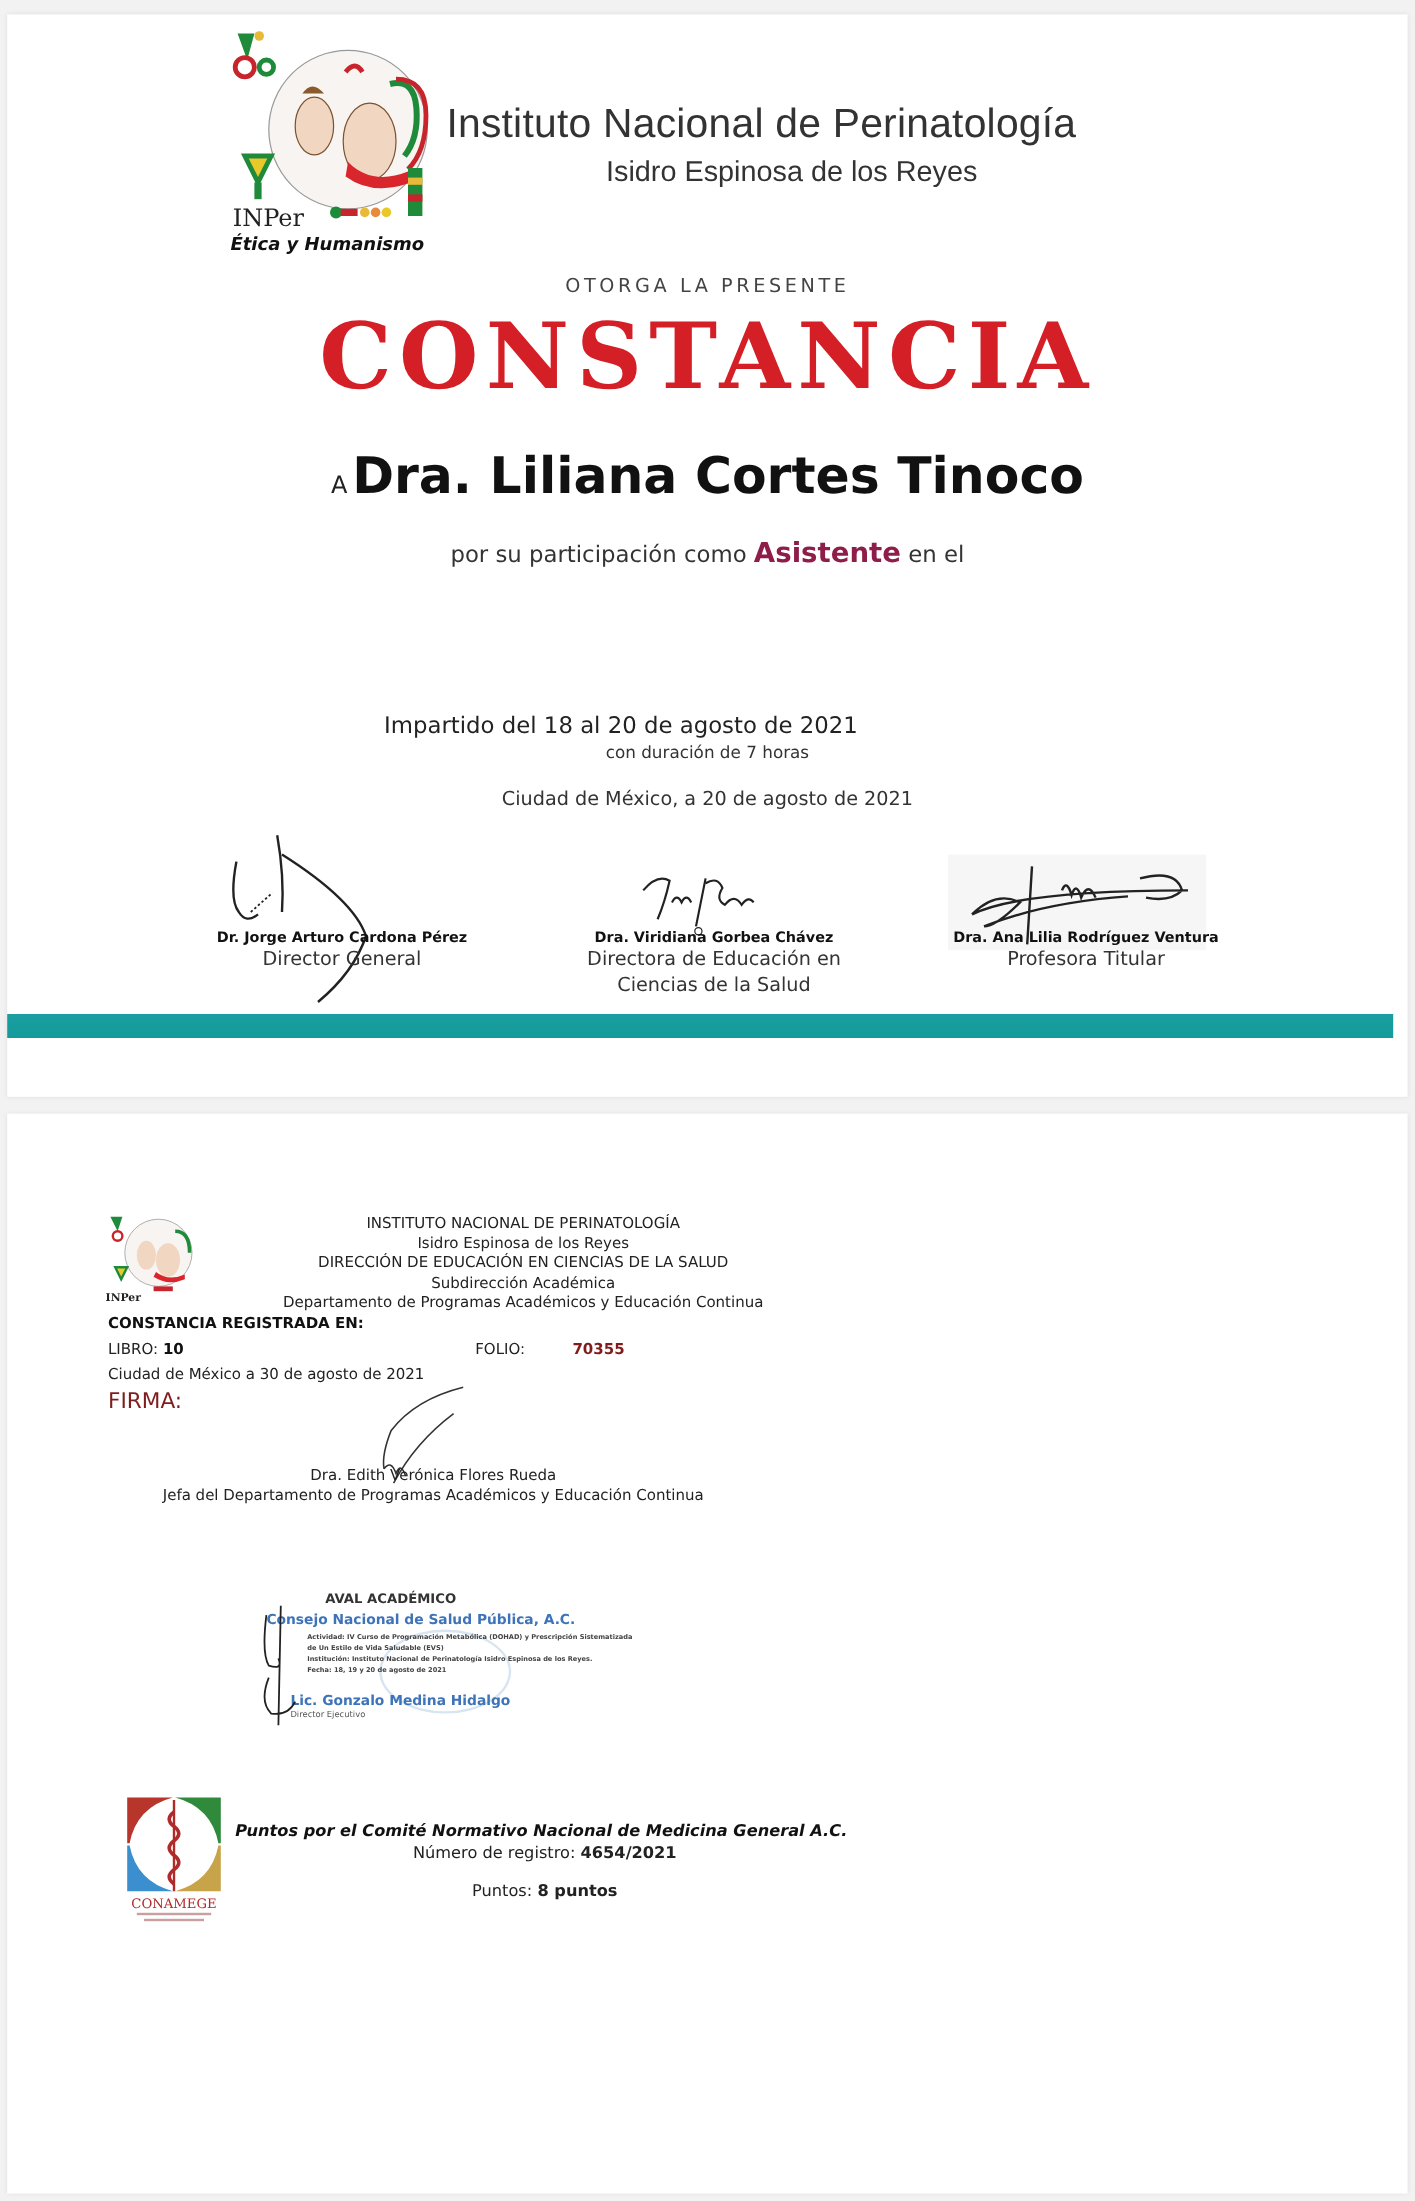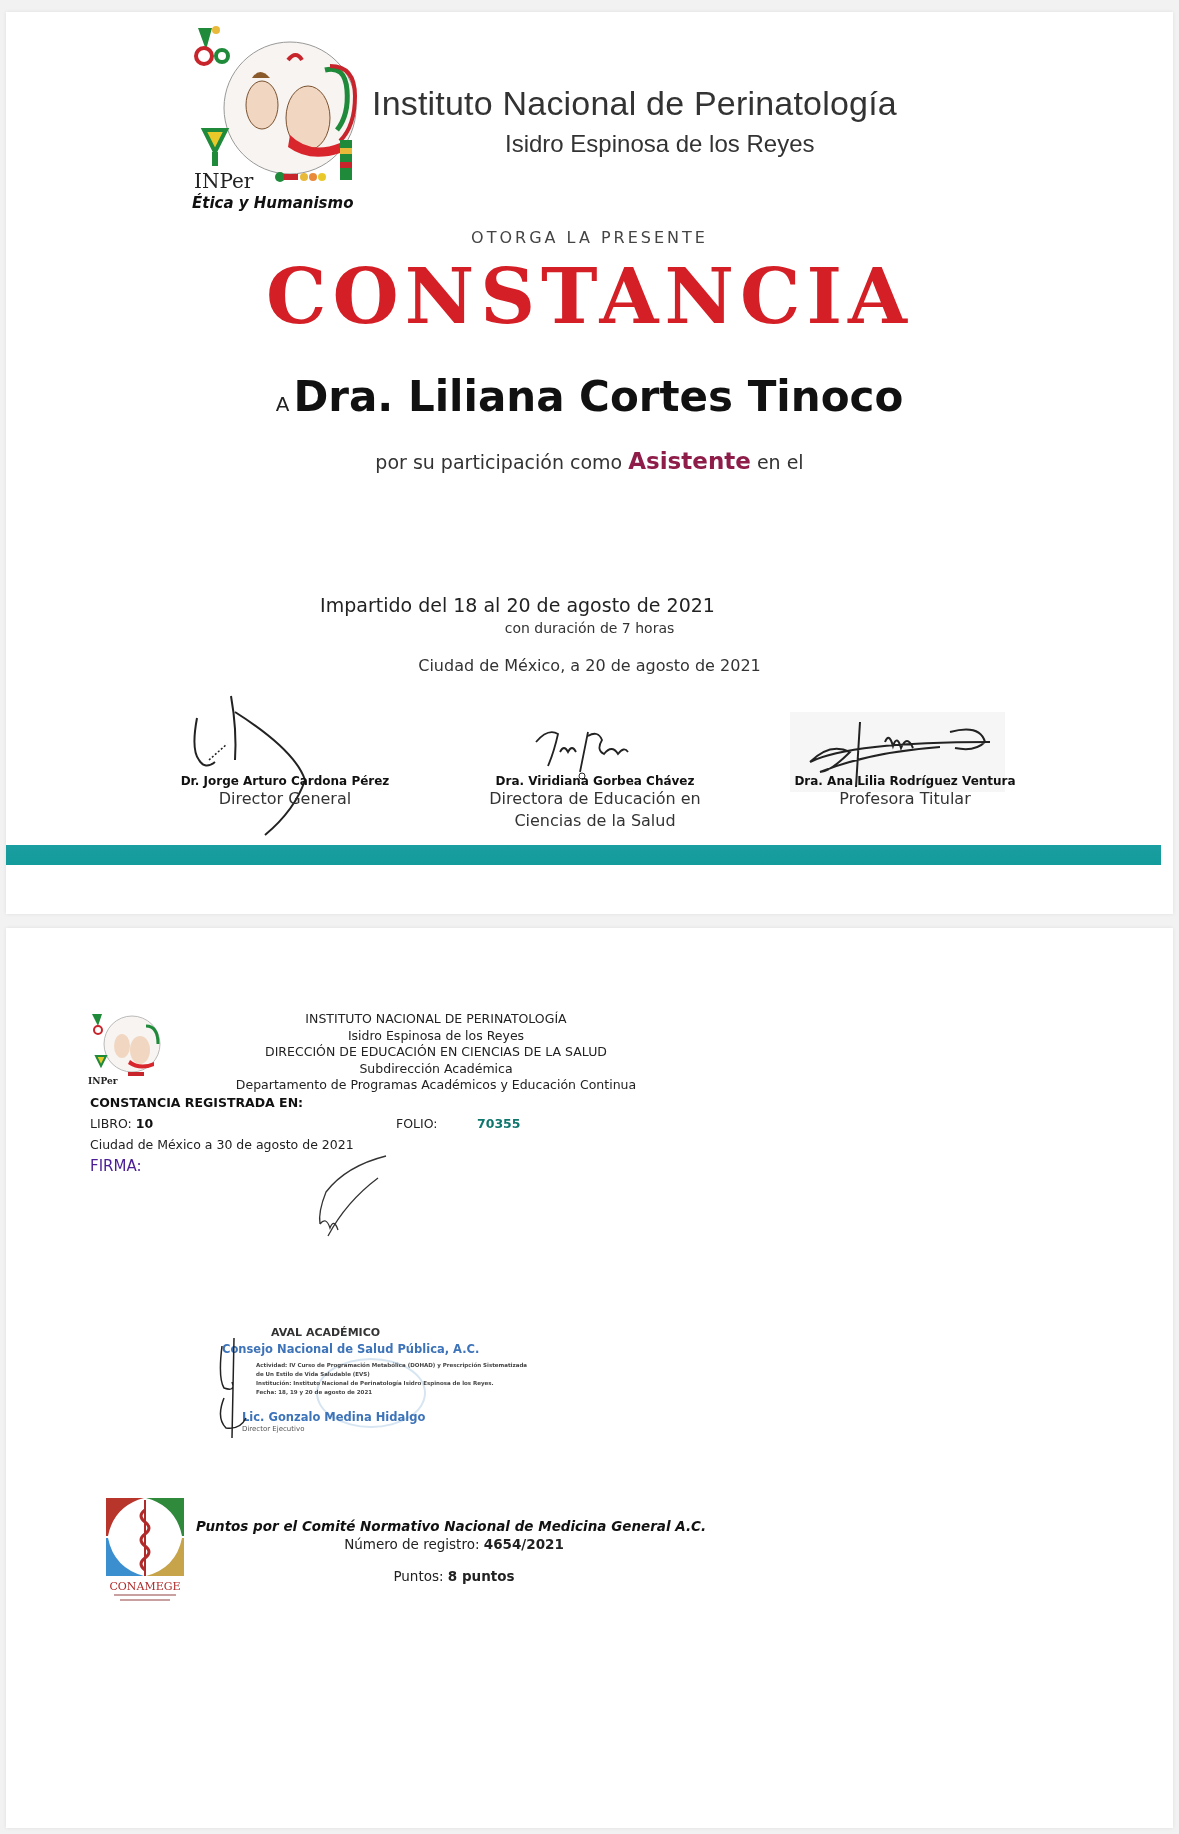--- a/index.html
+++ b/index.html
@@ -42,23 +42,23 @@
 
   .teal-bar { position: absolute; left: 6px; top: 845px; width: 1155px; height: 20px; background: linear-gradient(#1b9ea1, #139b9b); }
 
   
   .logo-small { position: absolute; left: 82px; top: 80px; width: 80px; height: 78px; }
   .hdr2 { position: absolute; left: 140px; width: 580px; top: 83px; text-align: center; font-size: 12.5px; line-height: 16.5px; color: #222; }
   .reg-title { position: absolute; left: 84px; top: 167px; font-weight: bold; font-size: 12.5px; color: #111; }
   .libro { position: absolute; left: 84px; top: 188px; font-size: 12.5px; color: #222; }
   .libro b, .folio b { color: #111; }
   .folio-label { position: absolute; left: 390px; top: 188px; font-size: 12.5px; color: #222; }
-  .folio-val { position: absolute; left: 471px; top: 188px; font-size: 12.5px; font-weight: bold; color: #0f766e; }
+  .folio-val { position: absolute; left: 471px; top: 188px; font-size: 12.5px; font-weight: bold; color: #7f1d1d; }
   .reg-date { position: absolute; left: 84px; top: 209px; font-size: 12.5px; color: #222; }
-  .firma { position: absolute; left: 84px; top: 229px; font-size: 15px; color: #4c1d95; }
+  .firma { position: absolute; left: 84px; top: 229px; font-size: 18px; color: #7f1d1d; }
   .signer2 { position: absolute; left: 90px; width: 530px; top: 293px; text-align: center; font-size: 12.5px; line-height: 16.5px; color: #222; }
 
   .aval { position: absolute; left: 210px; top: 390px; width: 340px; height: 125px; }
   .aval .aval-title { position: absolute; left: 55px; top: 8px; font-weight: bold; font-size: 11px; color: #333; }
   .aval .aval-org { position: absolute; left: 6px; top: 24px; font-weight: bold; font-size: 11.5px; color: #3d73b8; }
   .aval .aval-line { position: absolute; left: 40px; font-size: 5.5px; font-weight: bold; color: #444; white-space: nowrap; }
   .aval .aval-signer { position: absolute; left: 26px; top: 92px; font-weight: bold; font-size: 11.5px; color: #3d73b8; }
   .aval .aval-role { position: absolute; left: 26px; top: 107px; font-size: 7px; color: #555; }
   .aval .stamp { position: absolute; left: 100px; top: 40px; width: 110px; height: 70px; border: 2px solid rgba(120,170,210,0.3); border-radius: 50%; }
 
@@ -187,20 +187,24 @@
   </div>
   <div class="folio-label">FOLIO:</div>
   <div class="folio-val">70355</div>
   <div class="reg-date">Ciudad de México a 30 de agosto de 2021</div>
   <div class="firma">FIRMA:</div>
 
   <svg class="sig-svg" style="left:300px;top:224px;width:100px;height:90px" viewBox="0 0 100 90">
     <path d="M80 4 Q40 14 20 40 Q12 60 14 72 M72 26 Q40 50 22 84 M14 72 q6 -8 10 4 q4 -10 8 2" fill="none" stroke="#333" stroke-width="1.3"></path>
   </svg>
 
+  <div class="signer2">
+    <div>Dra. Edith Verónica Flores Rueda</div>
+    <div>Jefa del Departamento de Programas Académicos y Educación Continua</div>
+  </div>
 
   <div class="aval">
     <div class="stamp"></div>
     <div class="aval-title">AVAL ACADÉMICO</div>
     <div class="aval-org">Consejo Nacional de Salud Pública, A.C.</div>
     <div class="aval-line" style="top:44px">Actividad: IV Curso de Programación Metabólica (DOHAD) y Prescripción Sistematizada</div>
     <div class="aval-line" style="top:53px">de Un Estilo de Vida Saludable (EVS)</div>
     <div class="aval-line" style="top:62px">Institución: Instituto Nacional de Perinatología Isidro Espinosa de los Reyes.</div>
     <div class="aval-line" style="top:71px">Fecha: 18, 19 y 20 de agosto de 2021</div>
     <div class="aval-signer">Lic. Gonzalo Medina Hidalgo</div>

